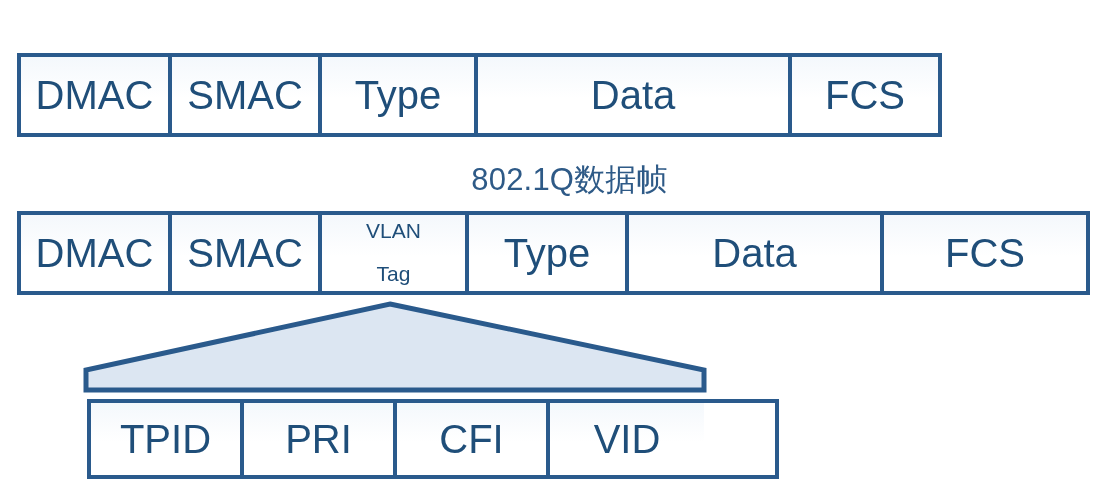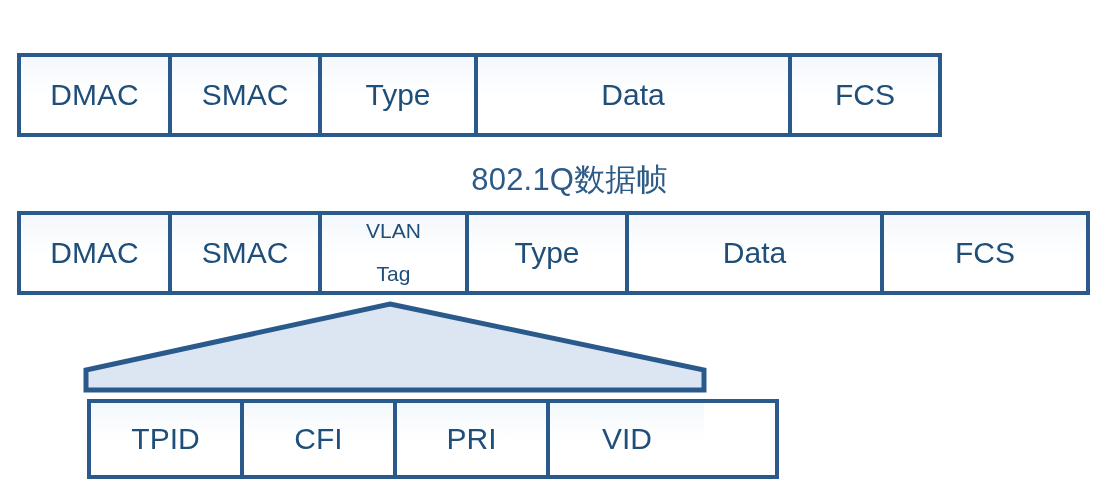--- a/index.html
+++ b/index.html
@@ -41,21 +41,21 @@
   }
   .frame-row .cell {
     box-sizing: border-box;
     display: flex;
     align-items: center;
     justify-content: center;
     text-align: center;
     border-right: 4px solid #2A5A8C;
     background: linear-gradient(180deg,#F4F8FC 0%, #FFFFFF 55%, #FFFFFF 100%);
     color: #1F4E79;
-    font-size: 30px;
+    font-size: 40px;
     line-height: 1.12;
     overflow: hidden;
   }
   .frame-row .cell:last-child {
     border-right: none;
     text-align: center;
   }
   .cell.two-line {
     flex-direction: column;
     justify-content: center;
@@ -110,18 +110,18 @@
   </div>
 
   <div id="callout">
     <svg viewBox="0 0 630 96" preserveAspectRatio="none">
       <polygon points="310,4 624,70 624,90 6,90 6,70" fill="#DCE6F2" stroke="#2A5A8C" stroke-width="5" stroke-linejoin="miter"></polygon>
     </svg>
   </div>
 
   <div class="frame-row" style="left:87px; top:399px; width:692px; height:80px;">
     <div class="cell" style="width:153px;">TPID</div>
+    <div class="cell" style="width:153px;">PRI</div>
     <div class="cell" style="width:153px;">CFI</div>
-    <div class="cell" style="width:153px;">PRI</div>
     <div class="cell" style="width:154px;">VID</div>
   </div>
 
 </div>
 
 </body></html>

